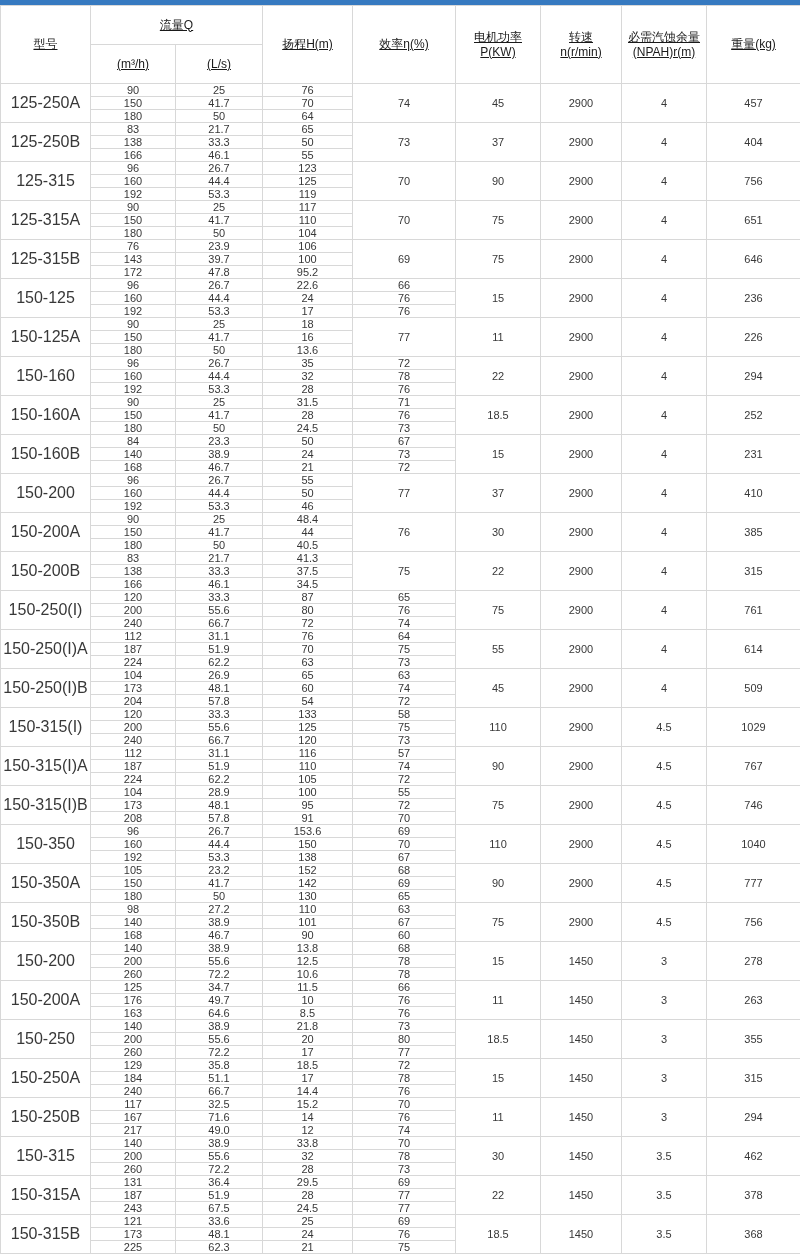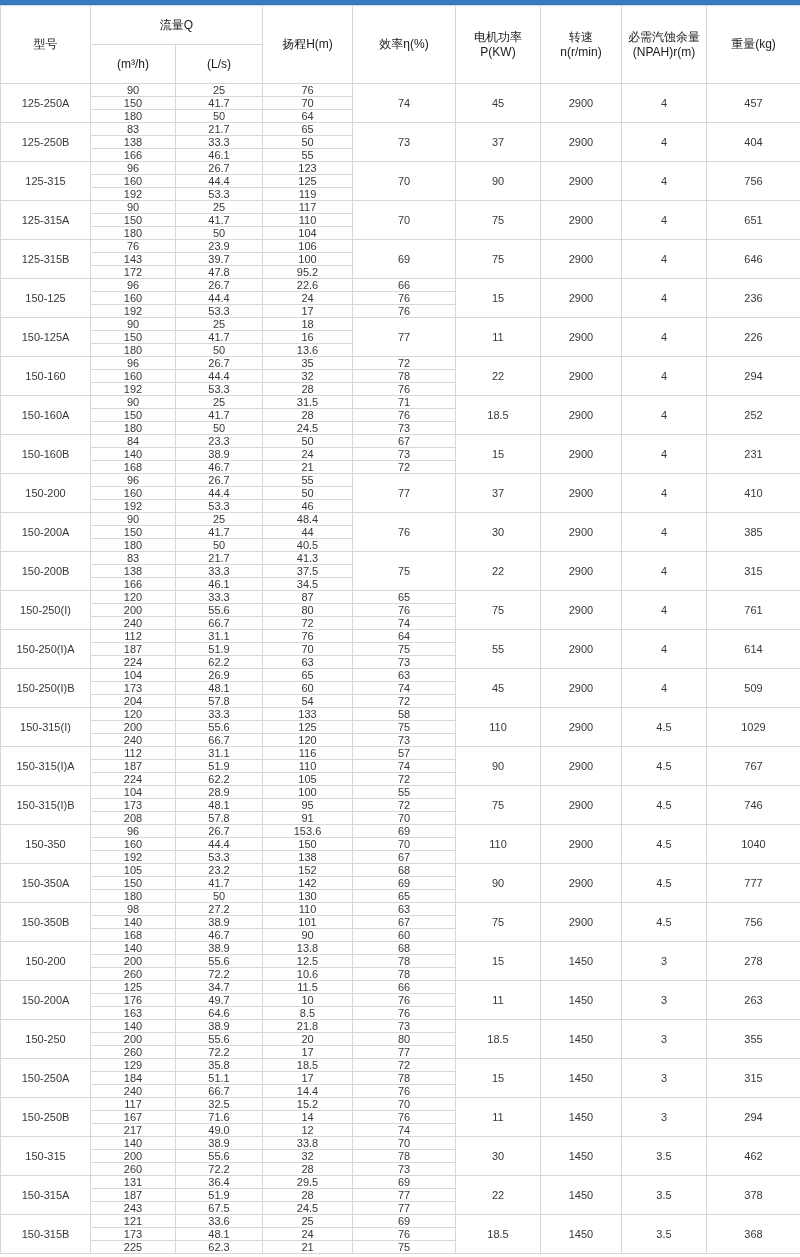--- a/index.html
+++ b/index.html
@@ -23,28 +23,29 @@
     overflow:hidden;
     white-space:nowrap;
   }
   thead th {
     font-weight:normal;
     font-size:12px;
     color:#1a1a1a;
     height:38px;
     line-height:15px;
     background:#ffffff;
+    text-decoration:underline;
   }
   tbody td {
     font-size:11px;
     height:12px;
     line-height:12px;
     color:#383838;
   }
-  tbody td.model { font-size:11px; }
+  tbody td.model { font-size:16px; }
 </style>
 </head>
 <body>
 
 <div class="page">
   <div class="topbar" style="background: rgb(54, 121, 192);"></div>
   <table class="spec">
     <colgroup>
       <col style="width:90px">
         <col style="width:85px">

